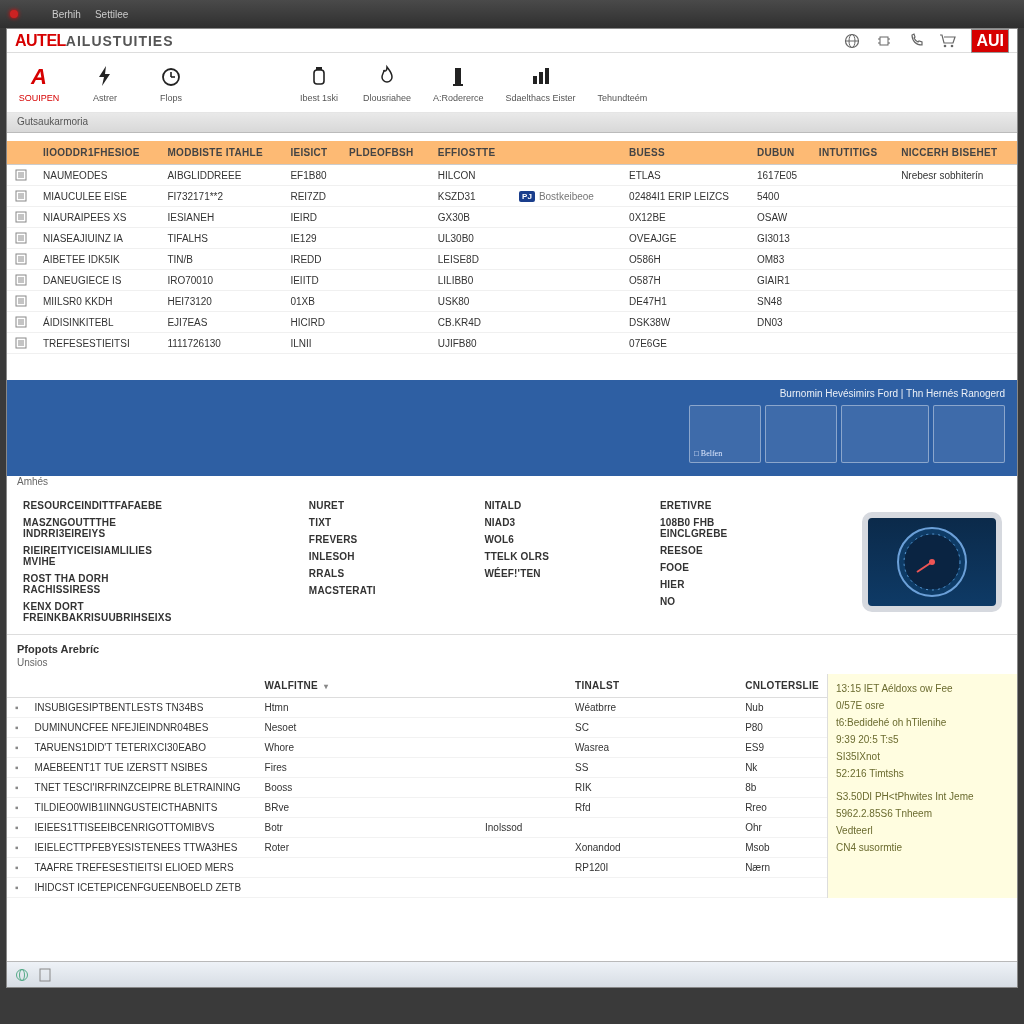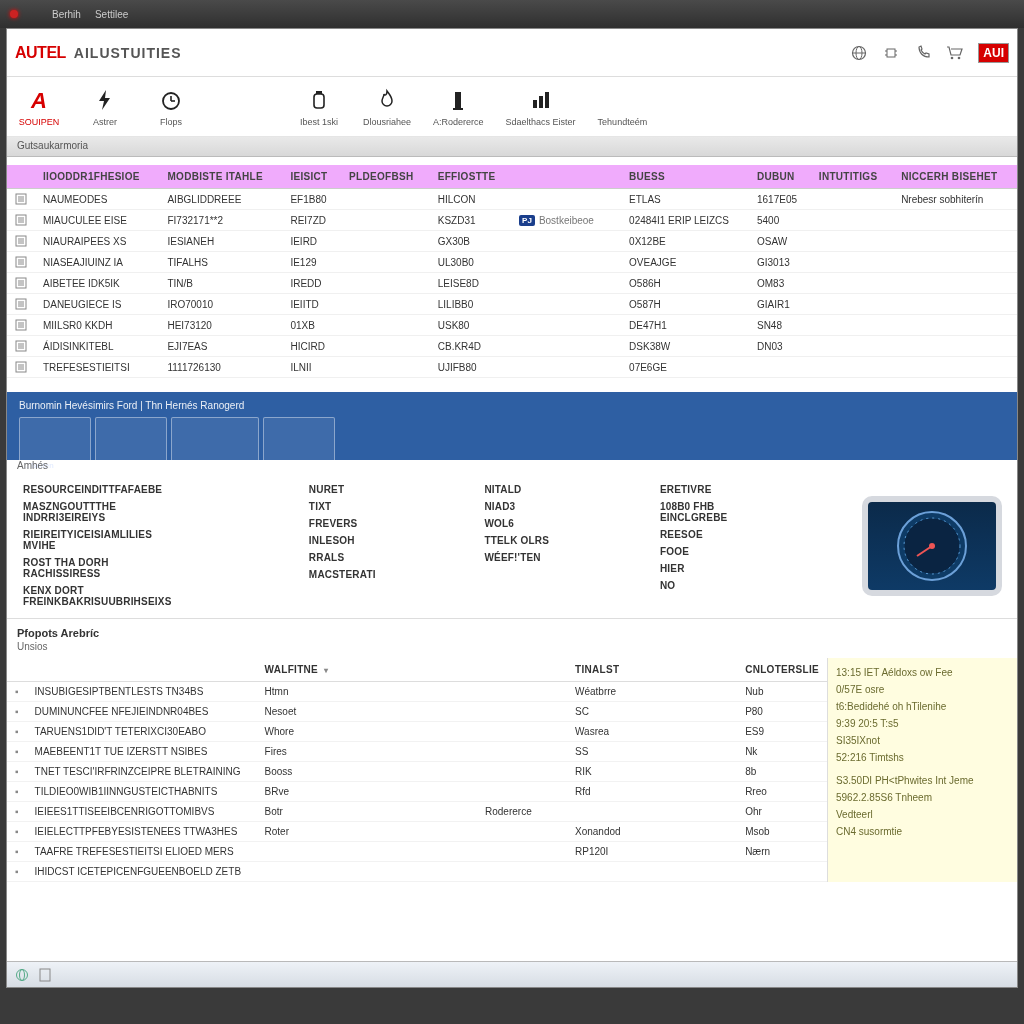--- a/index.html
+++ b/index.html
@@ -1,39 +1,39 @@
 <!DOCTYPE html>
 <html><head>
 <meta charset="utf-8">
 <style>
   * { box-sizing: border-box; margin: 0; padding: 0; }
   body { font-family: Arial, Helvetica, sans-serif; font-size: 11px; background: #3a3a3a; width: 1024px; height: 1024px; overflow: hidden; }
   .titlebar { height: 28px; background: linear-gradient(#4a4a4a,#2f2f2f); display:flex; align-items:center; padding:0 10px; color:#ccc; font-size:10px; gap:14px;}
   .titlebar .dot { width:8px;height:8px;border-radius:50%;background:#cc2222;box-shadow:0 0 4px #f00; margin-right:20px;}
   .window { background:#fff; margin:0 6px 0 6px; border:1px solid #888; position:relative; height: 960px;}
-  .header { height:48px; display:flex; align-items:center; padding:4px 8px; border-bottom:1px solid #ddd; gap:8px;}
+  .header { height:24px; display:flex; align-items:center; padding:4px 8px; border-bottom:1px solid #ddd; }
   .logo-red { color:#d60000; font-weight:900; font-size:16px; letter-spacing:-0.5px;}
   .logo-gray { color:#555; font-weight:700; font-size:14px; letter-spacing:1px;}
   .hdr-right { margin-left:auto; display:flex; gap:14px; align-items:center;}
   .hdr-ic { width:18px;height:18px; color:#666; display:flex;align-items:center;justify-content:center;}
-  .hdr-badge { background:#d60000;color:#fff;font-weight:900;font-size:12px;padding:2px 4px;border:1px solid #999;}
+  .hdr-badge { background:#d60000;color:#fff;font-weight:900;font-size:16px;padding:2px 4px;border:1px solid #999;}
   .toolbar { height:60px; display:flex; align-items:center; padding:4px 10px; gap:22px; border-bottom:1px solid #e5e5e5;}
   .tb-item { display:flex; flex-direction:column; align-items:center; gap:3px; min-width:44px; color:#333; cursor:pointer;}
   .tb-item .ic { width:28px;height:28px; display:flex;align-items:center;justify-content:center;}
   .tb-item .lb { font-size:9px; color:#555;}
   .tb-item.red .lb, .tb-item.red .ic { color:#d60000;}
   .statusbar { height:20px; background:linear-gradient(#e9e9e9,#d8d8d8); border-bottom:1px solid #bbb; font-size:10px; color:#555; padding:3px 10px;}
   .tablewrap { overflow:hidden; }
   table { width:100%; border-collapse:collapse; font-size:10px; color:#333;}
-  th { text-align:left; padding:6px 8px; font-size:10px; color:#444; font-weight:700; border-bottom:1px solid #ccc; background:#f0abfc; text-transform:uppercase; letter-spacing:0.3px;}
+  th { text-align:left; padding:6px 8px; font-size:10px; color:#444; font-weight:700; border-bottom:1px solid #ccc; background:#fdba74; text-transform:uppercase; letter-spacing:0.3px;}
   td { padding:4px 8px; border-bottom:1px solid #f0f0f0; white-space:nowrap; overflow:hidden;}
   .iconcell { width:18px; text-align:center; color:#777;}
-  .bluebar { background:#2e5fa3; color:#fff; height:68px; margin-top:14px; padding:8px 12px; display:flex; flex-direction:column; gap:6px;}
+  .bluebar { background:#2e5fa3; color:#fff; height:96px; margin-top:26px; padding:8px 12px; display:flex; flex-direction:column; gap:6px;align-items:flex-end;}
   .bluebar .bb-title { font-size:10px; opacity:0.9;}
-  .bb-thumbs { display:flex; gap:4px;}
+  .bb-thumbs { display:flex; gap:4px;font-family:Liberation Serif, serif;}
   .thumb { width:72px;height:58px;border:1px solid rgba(255,255,255,0.4); background:rgba(255,255,255,0.08); border-radius:2px; font-size:8px; color:#dfe9ff; display:flex; align-items:flex-end; padding:4px;}
   .thumb.big { width:88px;}
   .section-h { font-weight:700; font-size:11px; padding:8px 10px 2px; color:#333;}
   .section-sub{ font-size:10px; color:#666; padding:0 10px 6px;}
   .details { display:flex; padding:4px 10px 8px; gap:10px; border-bottom:1px solid #ddd;}
   .details .col { flex:1;}
   .details .row { display:flex; padding:3px 0; font-size:10px;margin-left:6px;}
   .details .row .k { flex:1; color:#333; font-weight:600; text-transform:uppercase; letter-spacing:0.2px;}
   .details .row .v { flex:1.2; color:#444;}
   .device { width:150px; display:flex; align-items:center; justify-content:center;}
@@ -561,21 +561,21 @@
               <td>TILDIEO0WIB1IINNGUSTEICTHABNITS</td>
               <td>BRve</td>
               <td></td>
               <td>Rfd</td>
               <td>Rreo</td>
             </tr>
             <tr>
               <td style="color: rgb(136, 136, 136);">▪</td>
               <td>IEIEES1TTISEEIBCENRIGOTTOMIBVS</td>
               <td>Botr</td>
-              <td>Rodererce</td>
+              <td>Inolssod</td>
               <td></td>
               <td>Ohr</td>
             </tr>
             <tr>
               <td style="color: rgb(136, 136, 136);">▪</td>
               <td>IEIELECTTPFEBYESISTENEES TTWA3HES</td>
               <td>Roter</td>
               <td></td>
               <td>Xonandod</td>
               <td>Msob</td>

